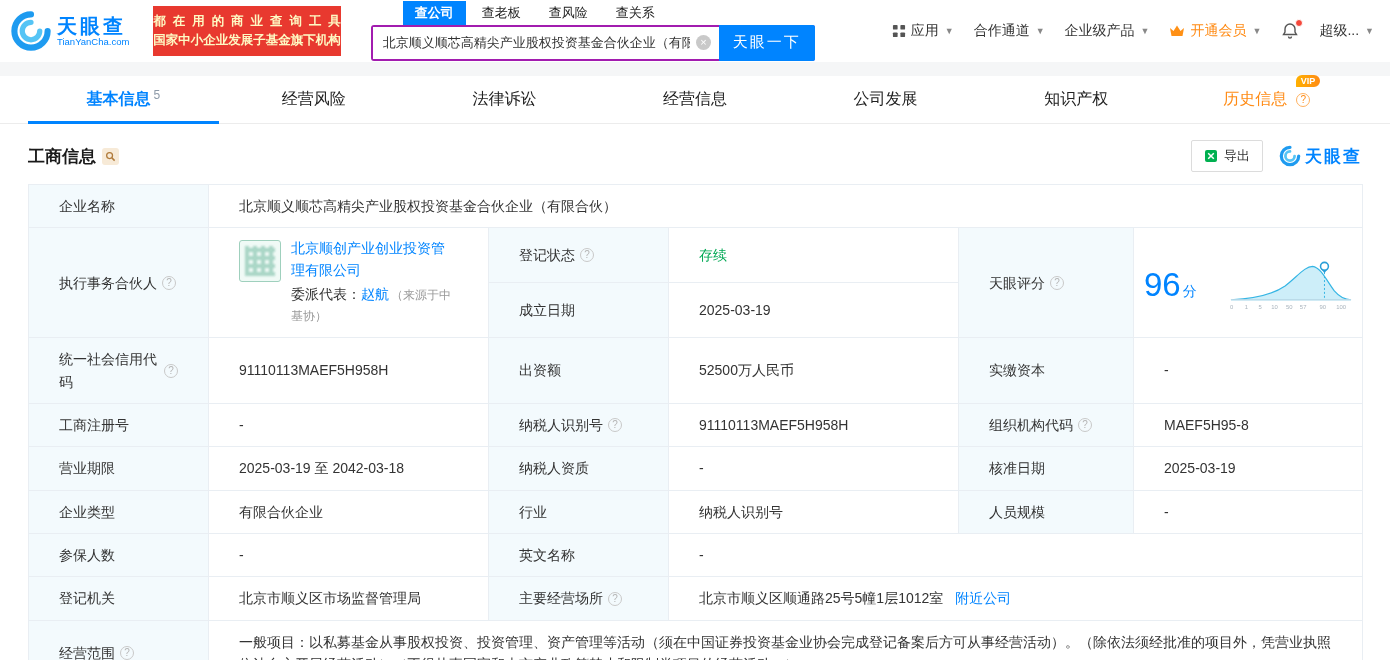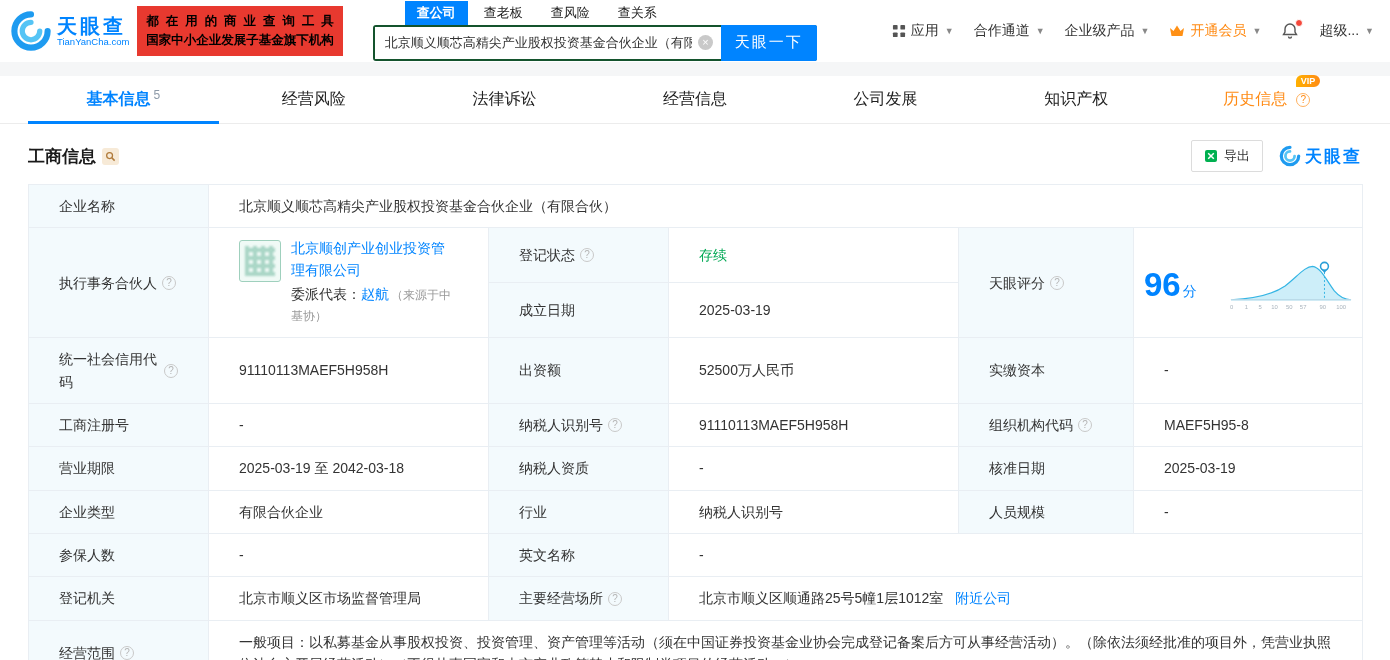--- a/index.html
+++ b/index.html
@@ -7,29 +7,29 @@
        font-family:"Liberation Sans","DejaVu Sans",sans-serif;}
   *{box-sizing:border-box;}
 
   
   .topbar{height:62px;display:flex;align-items:center;padding:0 16px 0 10px;background:#fff;}
   .logo{display:flex;align-items:center;gap:5px;cursor:pointer;flex-shrink:0;}
   .logo-svg{width:42px;height:42px;}
   .logo-text{display:flex;flex-direction:column;line-height:1.1;}
   .logo-cn{font-size:20px;font-weight:bold;color:#0084ff;letter-spacing:3px;}
   .logo-en{font-size:9.5px;color:#0084ff;}
-  .red-badge{margin-left:8px;background:#e8392f;color:#000000;padding:6px 9px;font-size:12.5px;
+  .red-badge{margin-left:24px;background:#e8392f;color:#fef9c3;padding:6px 0;font-size:12.5px;
              font-weight:bold;line-height:1.55;flex-shrink:0;}
   .red-badge div{text-align:justify;text-align-last:justify;}
 
   .search-area{margin-left:30px;}
   .search-tabs{display:flex;align-items:flex-end;gap:4px;height:23px;padding-left:32px;}
   .stab{font-size:13px;color:#222;padding:3px 12px;cursor:pointer;}
   .stab.active{background:#0084ff;color:#fff;font-weight:bold;}
-  .search-box{display:flex;align-items:center;width:444px;height:36px;border:2px solid #14532d;
+  .search-box{display:flex;align-items:center;width:444px;height:36px;border:2px solid #a21caf;
               border-radius:3px;background:#fff;}
   .search-input{flex:1;height:100%;border:none;outline:none;padding:0 6px 0 10px;font-size:13px;
                 color:#333;font-family:inherit;min-width:0;}
   .clear-btn{width:15px;height:15px;border-radius:50%;background:#c9c9c9;color:#fff;font-size:11px;
              line-height:15px;text-align:center;margin-right:8px;cursor:pointer;flex-shrink:0;}
   .search-btn{height:36px;margin:-2px -2px -2px 0;border:none;background:#0084ff;color:#fff;
               font-size:15px;width:96px;cursor:pointer;font-family:inherit;letter-spacing:2px;
               border-radius:0 2px 2px 0;flex-shrink:0;}
 
   .top-nav{margin-left:auto;display:flex;align-items:flex-start;gap:20px;font-size:14px;white-space:nowrap;}
@@ -87,21 +87,21 @@
         flex-shrink:0;position:relative;overflow:hidden;margin-top:2px;}
   .seal-grid{position:absolute;inset:5px;opacity:.7;filter:blur(1px);
     background:repeating-linear-gradient(0deg,#8cc7b2 0 4px,transparent 4px 8px),
                repeating-linear-gradient(90deg,#8cc7b2 0 4px,transparent 4px 8px);
     background-blend-mode:lighten;}
   .partner-info{line-height:1.55;}
   .rep-line{margin-top:2px;}
 
   .score-cell{padding:6px 8px 2px 10px !important;}
   .score-wrap{display:flex;align-items:center;justify-content:space-between;gap:4px;}
-  .score-num{font-size:33px;font-weight:bold;color:#0084ff;line-height:1;}
+  .score-num{font-size:33px;font-weight:normal;color:#0084ff;line-height:1;}
   .score-unit{font-size:14px;color:#0084ff;margin-left:2px;}
   .score-chart{flex-shrink:0;}
   .score-chart text{font-size:6px;fill:#a9b4bd;}
 
   .scope-val{line-height:2.0;}
 </style>
 </head>
 <body>
 
 <header class="topbar">

